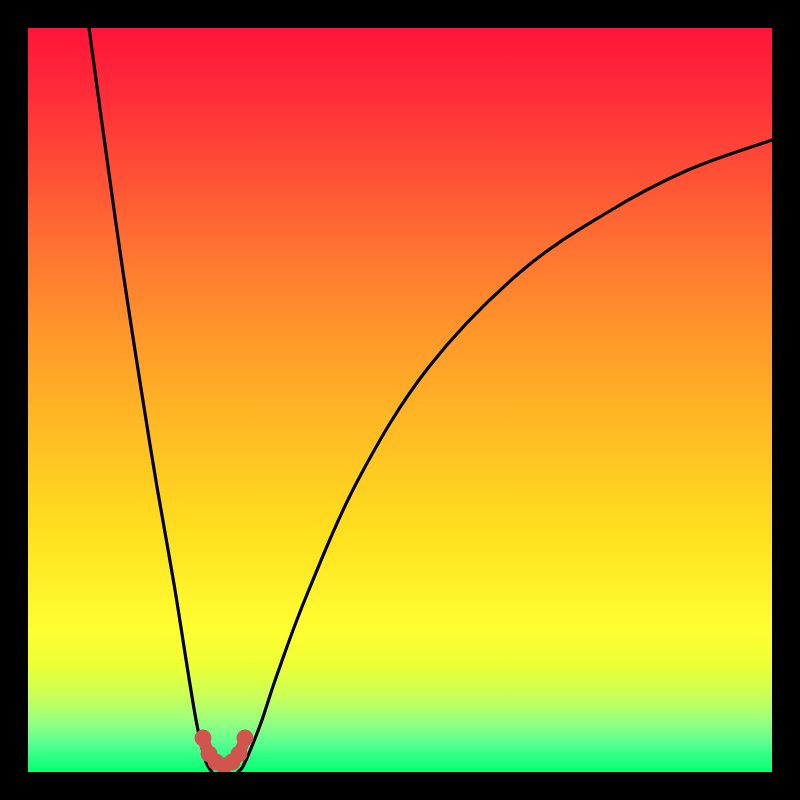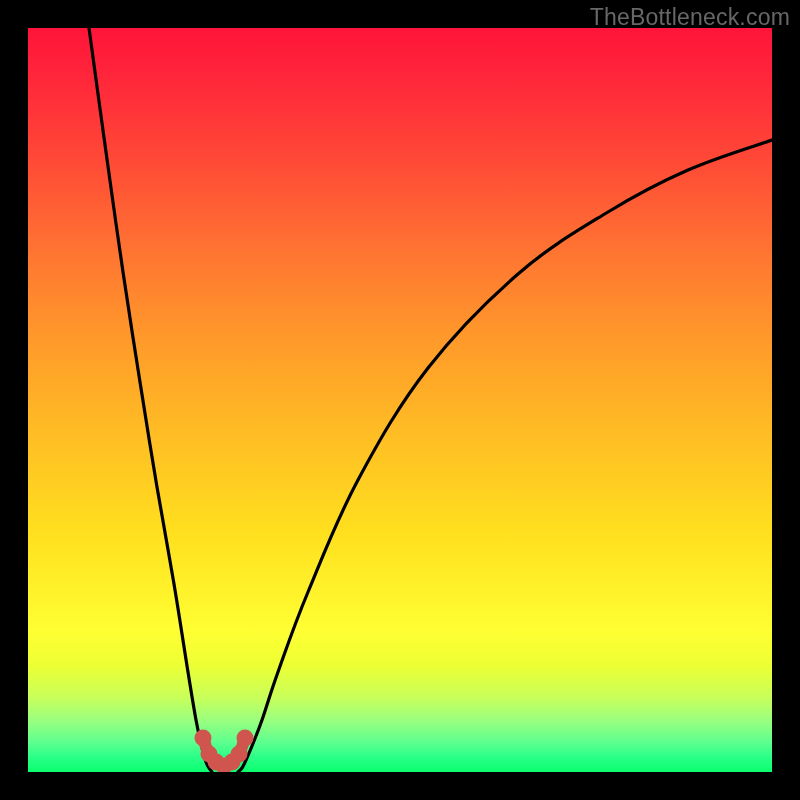--- a/index.html
+++ b/index.html
@@ -68,14 +68,13 @@
         <path d="M 175 710 C 176.08 712.88, 178.66 721.68, 181 726 C 183.34 730.32, 185.30 731.84, 188 734 C 190.70 736.16, 193.12 738.00, 196 738 C 198.88 738.00, 201.30 736.16, 204 734 C 206.70 731.84, 208.66 730.32, 211 726 C 213.34 721.68, 215.92 712.88, 217 710" fill="none" stroke="#d0554f" stroke-width="12" stroke-linecap="round" stroke-linejoin="round"></path>
         <circle cx="175" cy="710" r="8.5" fill="#d0554f"></circle>
         <circle cx="181" cy="726" r="8.5" fill="#d0554f"></circle>
         <circle cx="188" cy="734" r="8.5" fill="#d0554f"></circle>
         <circle cx="196" cy="738" r="8.5" fill="#d0554f"></circle>
         <circle cx="204" cy="734" r="8.5" fill="#d0554f"></circle>
         <circle cx="211" cy="726" r="8.5" fill="#d0554f"></circle>
         <circle cx="217" cy="710" r="8.5" fill="#d0554f"></circle>
       </svg>
   </div>
-  <div class="watermark">TheBottleneck.com</div>
 </div>
 
 </body></html>

